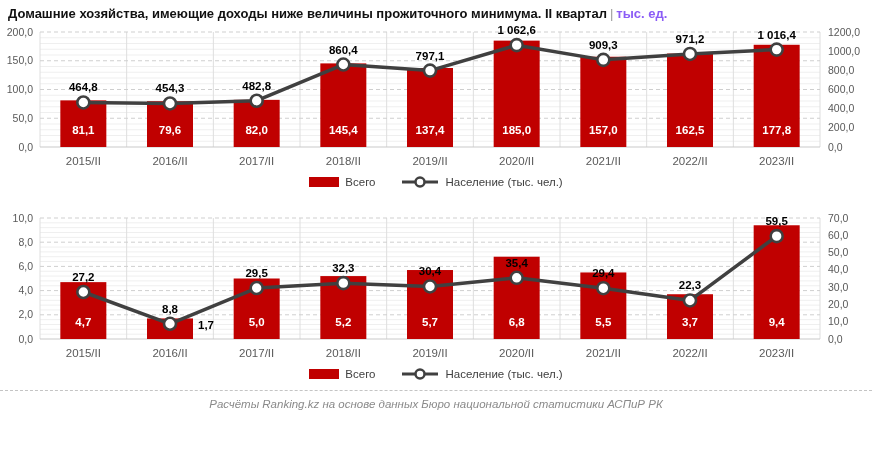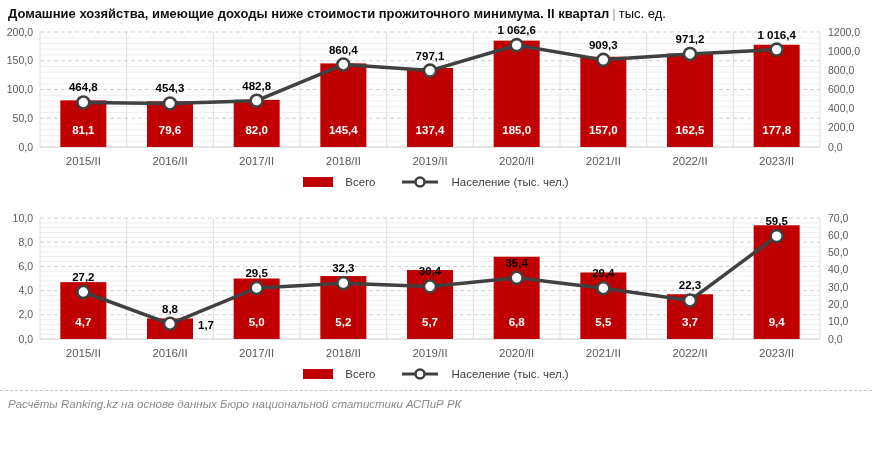--- a/index.html
+++ b/index.html
@@ -1,34 +1,34 @@
 <!DOCTYPE html>
 <html><head>
 <meta charset="utf-8">
 <style>
   html,body{margin:0;padding:0;background:#ffffff;}
   body{width:872px;height:452px;overflow:hidden;font-family:"Liberation Sans",sans-serif;}
   .chart-block{position:relative;}
   .chart-block.first{margin-bottom:18px;}
   .chart-title{padding:5px 8px 2px 8px;font-size:13px;font-weight:bold;color:#111111;line-height:17px;white-space:nowrap;}
   .chart-title .sep{font-weight:400;color:#9a9a9a;padding:0 3px;}
-  .chart-title .units{font-weight:400;color:#000000;}
+  .chart-title .units{font-weight:700;color:#8b5cf6;}
   svg{display:block;}
   svg text{font-family:"Liberation Sans",sans-serif;}
   .legend{display:flex;justify-content:center;align-items:center;gap:26px;height:20px;font-size:11.5px;color:#404040;}
-  .legend-item{display:flex;align-items:center;gap:12px;}
+  .legend-item{display:flex;align-items:center;gap:6px;}
   .swatch{display:inline-block;width:30px;height:10px;background:#c00000;}
   .line-glyph{display:inline-block;}
-  .footer{margin-top:6px;border-top:1px dashed #c4c4c4;padding:7px 8px 0 8px;font-size:11.5px;font-style:italic;color:#8a8a8a;}
+  .footer{margin-top:6px;border-top:1px dashed #c4c4c4;padding:7px 8px 0 8px;font-size:11.5px;font-style:italic;color:#8a8a8a;text-align:center;}
 </style>
 </head>
 <body>
 
 <div class="chart-block first">
-  <div class="chart-title"><span>Домашние хозяйства, имеющие доходы ниже стоимости прожиточного минимума. II квартал</span><span class="sep">|</span><span class="units">тыс. ед.</span></div>
+  <div class="chart-title"><span>Домашние хозяйства, имеющие доходы ниже величины прожиточного минимума. II квартал</span><span class="sep">|</span><span class="units">тыс. ед.</span></div>
   <svg width="872" height="148" viewBox="0 0 872 148">
       <g>
         <line x1="40" x2="820" y1="117.25" y2="117.25" stroke="#efefef" stroke-width="1"></line>
         <line x1="40" x2="820" y1="111.5" y2="111.5" stroke="#efefef" stroke-width="1"></line>
         <line x1="40" x2="820" y1="105.75" y2="105.75" stroke="#efefef" stroke-width="1"></line>
         <line x1="40" x2="820" y1="100" y2="100" stroke="#efefef" stroke-width="1"></line>
         <line x1="40" x2="820" y1="88.5" y2="88.5" stroke="#efefef" stroke-width="1"></line>
         <line x1="40" x2="820" y1="82.75" y2="82.75" stroke="#efefef" stroke-width="1"></line>
         <line x1="40" x2="820" y1="77" y2="77" stroke="#efefef" stroke-width="1"></line>
         <line x1="40" x2="820" y1="71.25" y2="71.25" stroke="#efefef" stroke-width="1"></line>

